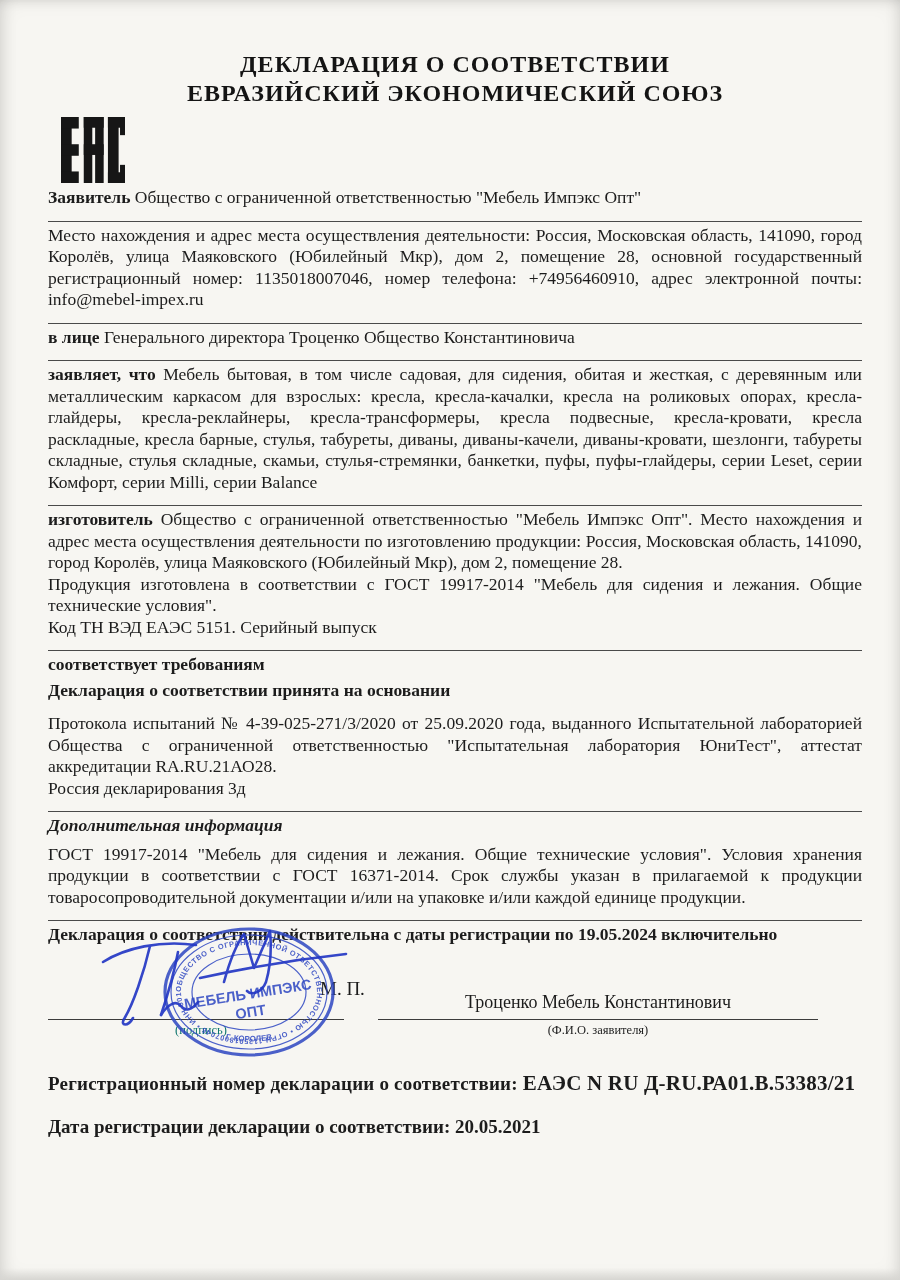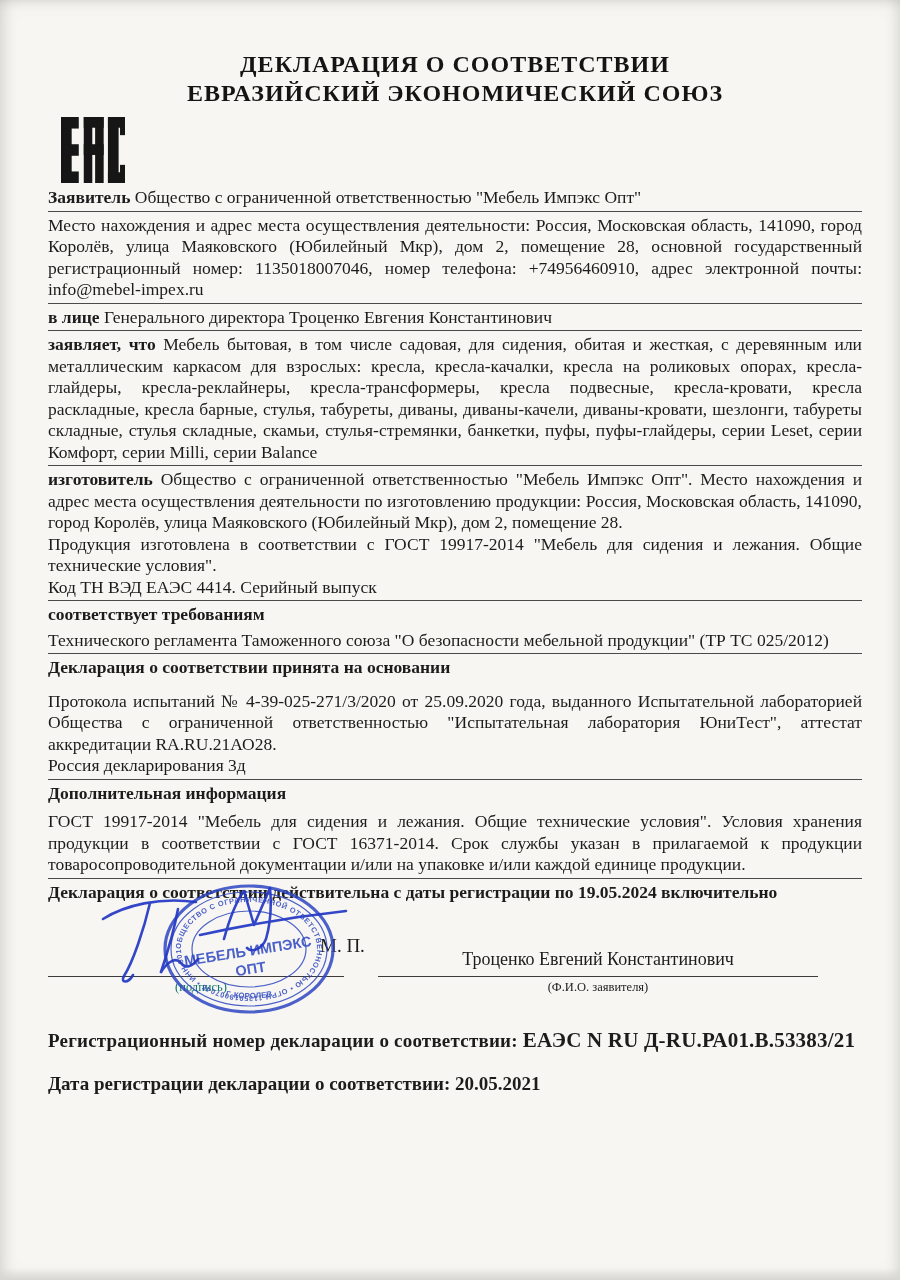--- a/index.html
+++ b/index.html
@@ -24,24 +24,24 @@
 
   .doc-title{
     text-align:center;font-weight:bold;
     font-size:24px;line-height:29px;letter-spacing:1px;
     color:#141414;
   }
   .eac-logo{display:block;margin:9px 0 4px 13px;}
 
   .row{margin:0;font-size:17.5px;line-height:21.5px;text-align:justify;}
   .row b{font-weight:bold;}
-  .row.ul{border-bottom:1.5px solid #4a4a4a;padding-bottom:2px;margin-bottom:3px;}
+  .row.ul{border-bottom:1.5px solid #4a4a4a;padding-bottom:12px;margin-bottom:3px;}
   .row.hdr{font-weight:bold;margin-top:3px;margin-bottom:4px;}
   .row.mb10{margin-bottom:12px;}
-  .row.mb6{margin-bottom:7px;}
+  .row.mb6{margin-bottom:7px;font-style:italic;}
   .row.mt2{margin-top:2px;}
 
   .sig-block{position:relative;height:95px;margin-top:16px;}
   .sig-line-left{position:absolute;left:0;top:57px;width:296px;border-top:1.5px solid #3c3c3c;}
   .sig-caption{position:absolute;left:98px;top:61px;width:110px;text-align:center;font-size:12.5px;color:#0f766e;}
   .mp-mark{position:absolute;left:272px;top:16px;font-size:19px;}
   .fio-name{position:absolute;left:330px;top:30px;width:440px;text-align:center;font-size:18px;}
   .sig-line-right{position:absolute;left:330px;top:57px;width:440px;border-top:1.5px solid #3c3c3c;}
   .fio-caption{position:absolute;left:330px;top:61px;width:440px;text-align:center;font-size:12.5px;color:#222;}
   .stamp-overlay{position:absolute;left:40px;top:-55px;width:380px;height:200px;pointer-events:none;}
@@ -77,39 +77,38 @@
         <rect x="66" y="0" width="15" height="80"></rect>
         <rect x="66" y="0" width="24" height="13"></rect>
         <rect x="83" y="0" width="7" height="22"></rect>
         <rect x="66" y="67" width="24" height="13"></rect>
         <rect x="83" y="58" width="7" height="22"></rect>
       </g>
     </svg>
 
     <p class="row ul"><b>Заявитель</b><span> Общество с ограниченной ответственностью "Мебель Импэкс Опт"</span></p>
     <p class="row ul"><b></b><span>Место нахождения и адрес места осуществления деятельности: Россия, Московская область, 141090, город Королёв, улица Маяковского (Юбилейный Мкр), дом 2, помещение 28, основной государственный регистрационный номер: 1135018007046, номер телефона: +74956460910, адрес электронной почты: info@mebel-impex.ru</span></p>
-    <p class="row ul"><b>в лице</b><span> Генерального директора Троценко Евгения Константинович</span></p>
+    <p class="row ul"><b>в лице</b><span> Генерального директора Троценко Общество Константиновича</span></p>
     <p class="row ul"><b>заявляет, что</b><span> Мебель бытовая, в том числе садовая, для сидения, обитая и жесткая, с деревянным или металлическим каркасом для взрослых: кресла, кресла-качалки, кресла на роликовых опорах, кресла-глайдеры, кресла-реклайнеры, кресла-трансформеры, кресла подвесные, кресла-кровати, кресла раскладные, кресла барные, стулья, табуреты, диваны, диваны-качели, диваны-кровати, шезлонги, табуреты складные, стулья складные, скамьи, стулья-стремянки, банкетки, пуфы, пуфы-глайдеры, серии Leset, серии Комфорт, серии Milli, серии Balance</span></p>
     <p class="row"><b>изготовитель</b><span> Общество с ограниченной ответственностью "Мебель Импэкс Опт". Место нахождения и адрес места осуществления деятельности по изготовлению продукции: Россия, Московская область, 141090, город Королёв, улица Маяковского (Юбилейный Мкр), дом 2, помещение 28.</span></p>
     <p class="row"><b></b><span>Продукция изготовлена в соответствии с ГОСТ 19917-2014 "Мебель для сидения и лежания. Общие технические условия".</span></p>
-    <p class="row ul"><b></b><span>Код ТН ВЭД ЕАЭС 4414. Серийный выпуск</span></p>
+    <p class="row ul"><b></b><span>Код ТН ВЭД ЕАЭС 5151. Серийный выпуск</span></p>
     <p class="row hdr"><b>соответствует требованиям</b><span></span></p>
-    <p class="row ul"><b></b><span>Технического регламента Таможенного союза "О безопасности мебельной продукции" (ТР ТС 025/2012)</span></p>
     <p class="row hdr mb10"><b>Декларация о соответствии принята на основании</b><span></span></p>
     <p class="row"><b></b><span>Протокола испытаний № 4-39-025-271/3/2020 от 25.09.2020 года, выданного Испытательной лабораторией Общества с ограниченной ответственностью "Испытательная лаборатория ЮниТест", аттестат аккредитации RA.RU.21АО28.</span></p>
     <p class="row ul"><b></b><span>Россия декларирования 3д</span></p>
     <p class="row hdr mb6"><b>Дополнительная информация</b><span></span></p>
     <p class="row ul"><b></b><span>ГОСТ 19917-2014 "Мебель для сидения и лежания. Общие технические условия". Условия хранения продукции в соответствии с ГОСТ 16371-2014. Срок службы указан в прилагаемой к продукции товаросопроводительной документации и/или на упаковке и/или каждой единице продукции.</span></p>
     <p class="row hdr mt2"><b>Декларация о соответствии  действительна с даты регистрации по 19.05.2024 включительно</b><span></span></p>
 
     <div class="sig-block">
       <div class="sig-line-left"></div>
       <div class="sig-caption">(подпись)</div>
       <div class="mp-mark">М. П.</div>
-      <div class="fio-name">Троценко Евгений Константинович</div>
+      <div class="fio-name">Троценко Мебель Константинович</div>
       <div class="sig-line-right"></div>
       <div class="fio-caption">(Ф.И.О. заявителя)</div>
 
       <svg class="stamp-overlay" viewBox="0 0 380 200" aria-hidden="true">
         <defs>
           <path id="ringPath" d="M 93 85 a 68 47 0 1 1 136 0 a 68 47 0 1 1 -136 0"></path>
           <path id="cityPath" d="M 121 128 Q 161 141 201 128"></path>
         </defs>
 
         <g stroke="#2e47c2" fill="none" opacity="0.85">

